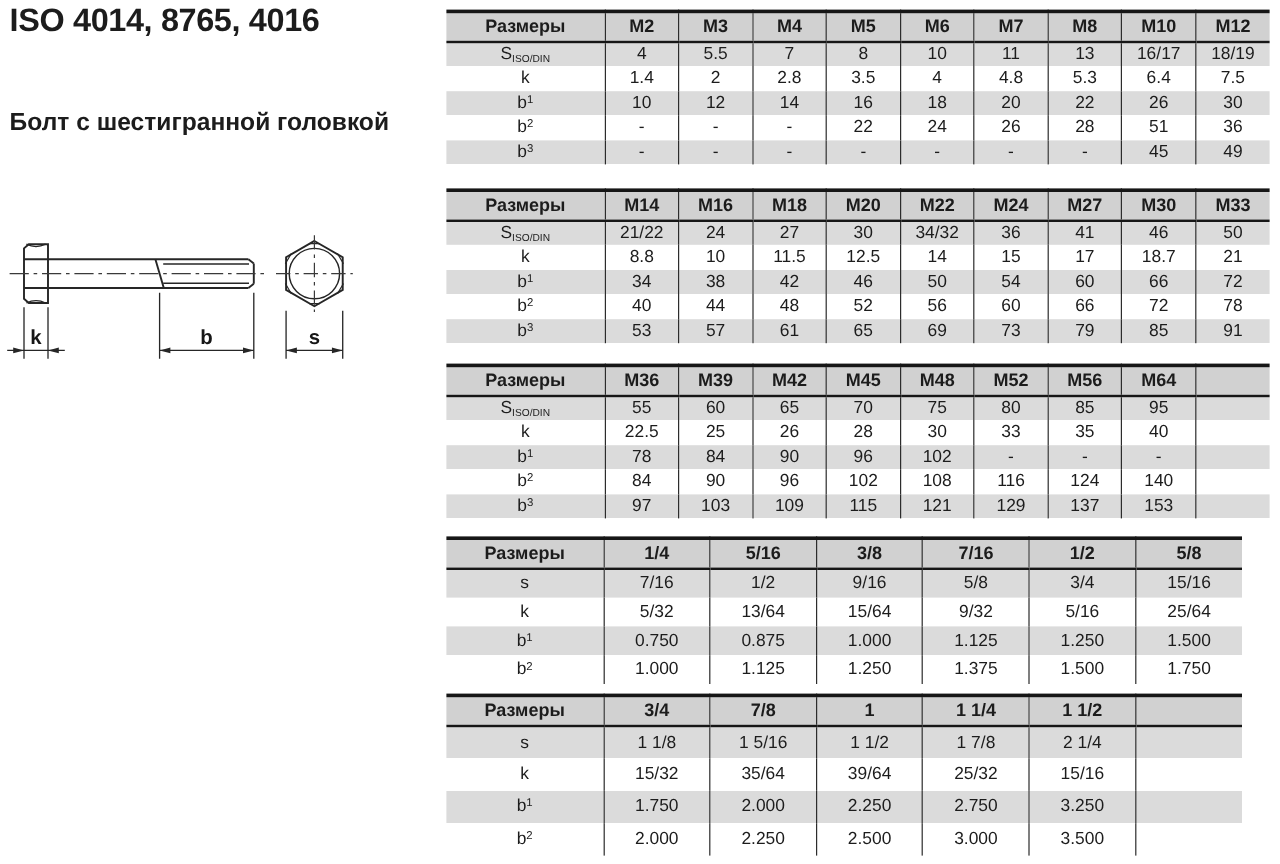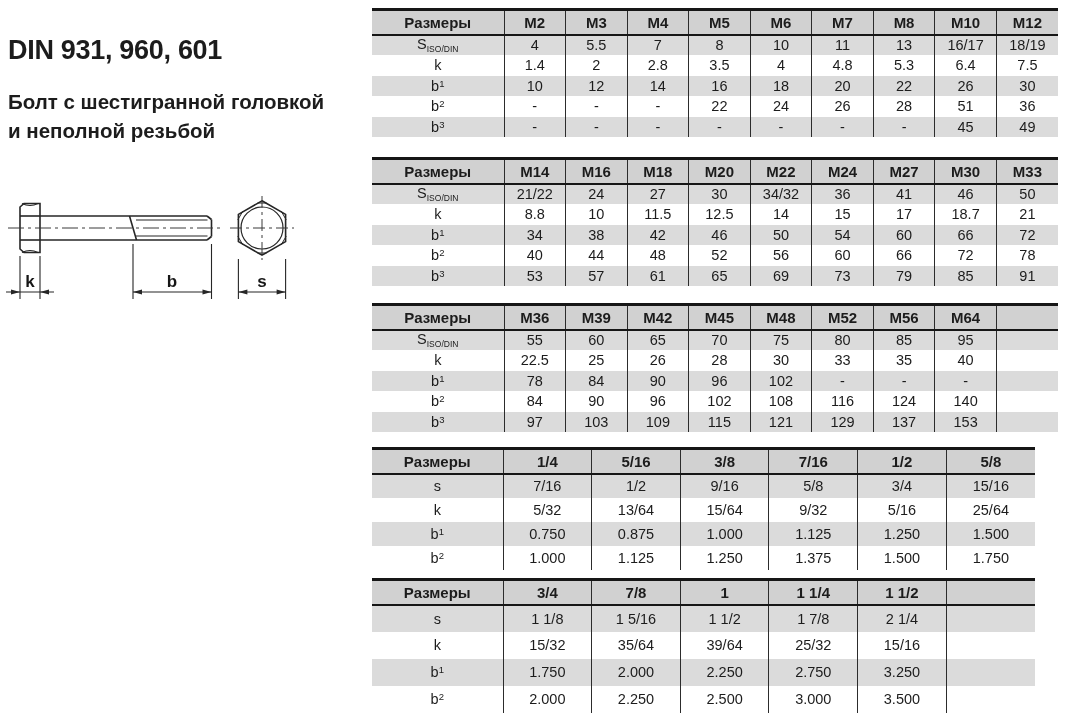--- a/index.html
+++ b/index.html
@@ -38,23 +38,22 @@
   .dim-table sub{font-size:8.5px;vertical-align:-3px;letter-spacing:0;}
   .dim-table sup{font-size:9.5px;vertical-align:4px;}
   
   .dim-label{font-family:"Liberation Sans",sans-serif;font-size:17px;font-weight:700;}
 </style>
 </head>
 <body>
 
 <div class="screen">
 
-  <div class="std-title l2">DIN 931, 960, 601</div>
+  <div class="std-title l1">ISO 4014, 8765, 4016</div>
   <div class="subtitle l1">Болт с шестигранной головкой</div>
-  <div class="subtitle l2">и неполной резьбой</div>
 
   <svg class="drawing" viewBox="0 183 322 128" xmlns="http://www.w3.org/2000/svg">
     <g stroke="#262626" stroke-width="1.6" fill="none">
 
       <path d="M24,203.5 L40,203.5 L40,252.5 L24,252.5 L20,249 L20,207 Z"></path>
       <line x1="20" y1="216" x2="40" y2="216"></line>
       <line x1="20" y1="240" x2="40" y2="240"></line>
       <path d="M22,203.5 Q30,207.5 38,203.5" stroke-width="1.1"></path>
       <path d="M22,252.5 Q30,248.5 38,252.5" stroke-width="1.1"></path>
 

